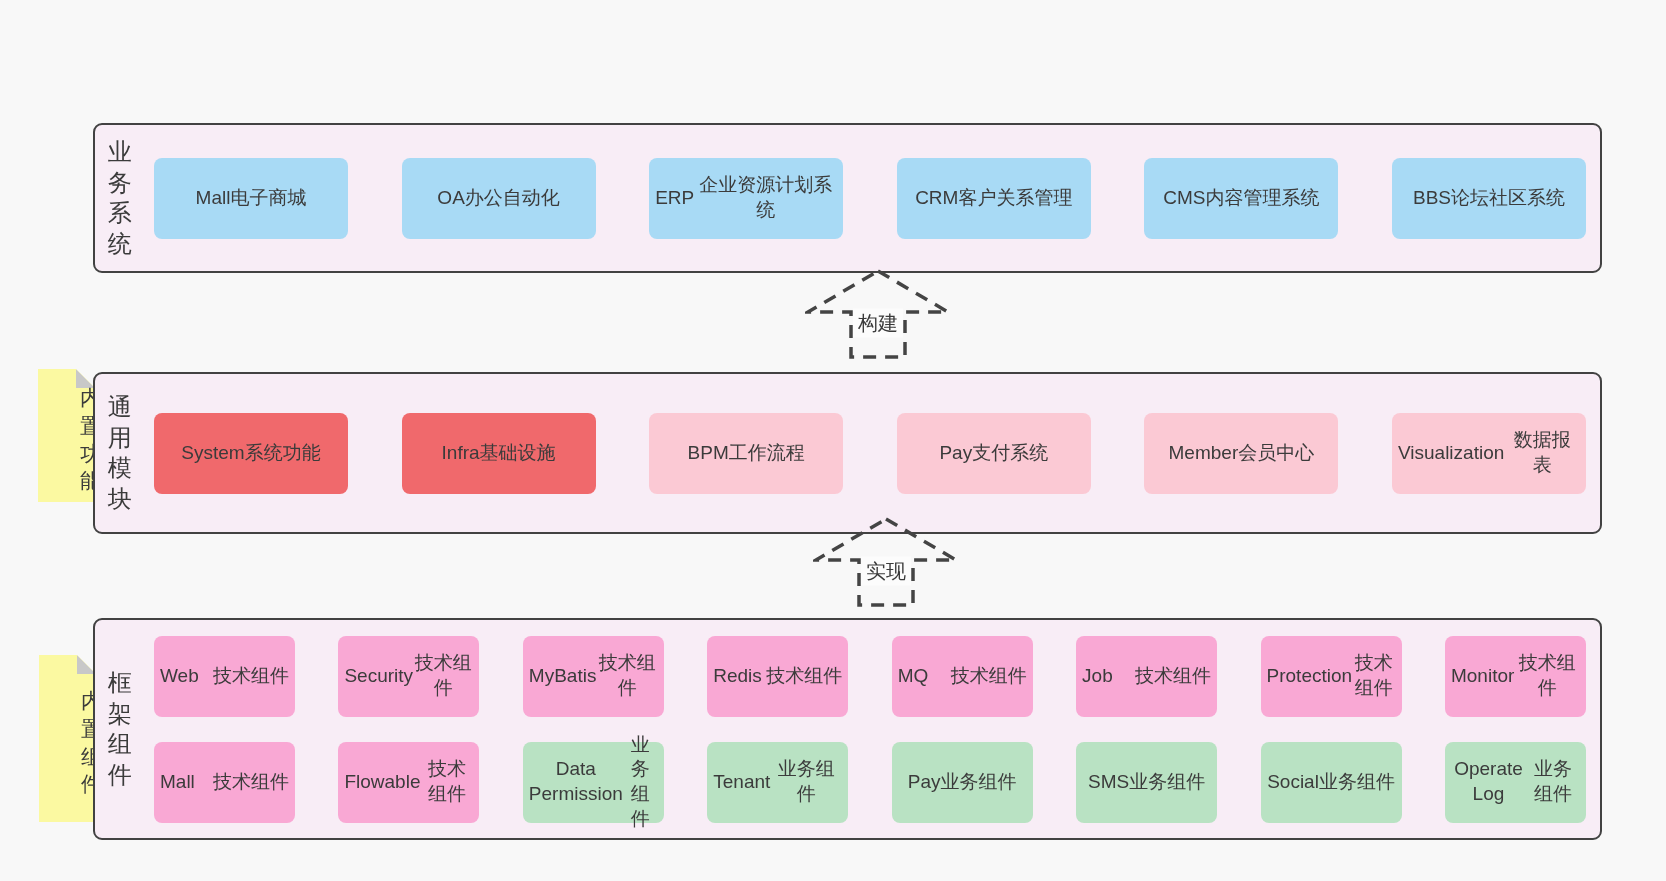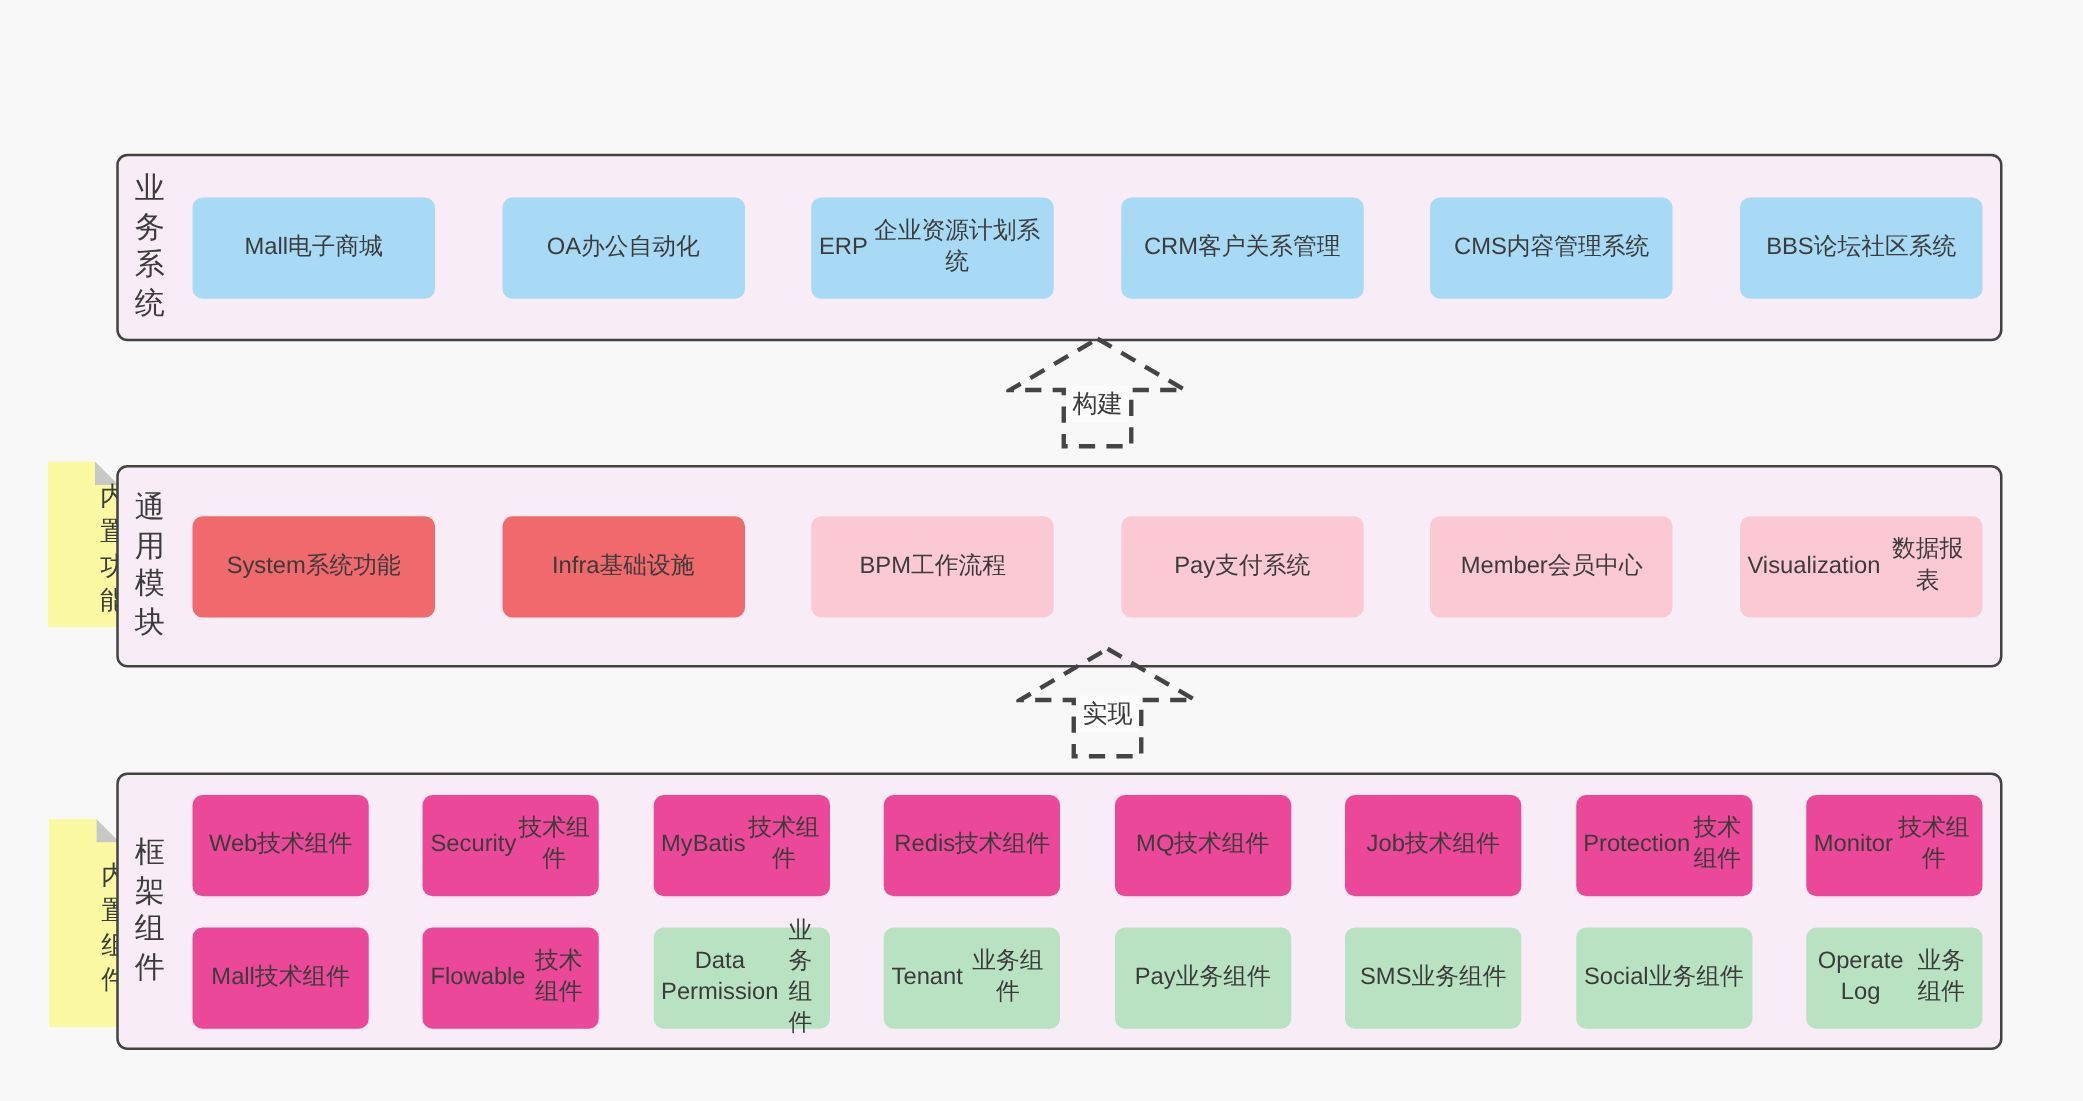--- a/index.html
+++ b/index.html
@@ -32,21 +32,21 @@
   .box-row{display:flex;justify-content:space-between;width:100%;}
   .box{
     width:194px;height:81px;border-radius:8px;box-sizing:border-box;
     display:flex;flex-direction:row;align-items:center;justify-content:center;
     text-align:center;font-size:19px;line-height:1.3;padding:2px 6px;
   }
   .layer-3 .box{width:141px;}
   .box--blue{background:#A8DAF5;}
   .box--red{background:#F0696C;}
   .box--pink{background:#FBC9D4;}
-  .box--green{background:#ec4899;}
+  .box--green{background:#f9a8d4;justify-content:space-between;}
   .box--green_light{background:#B9E2C3;}
   
   .note{
     position:absolute;width:57px;background:#FBF9A1;
     clip-path:polygon(0 0,calc(100% - 19px) 0,100% 19px,100% 100%,0 100%);
   }
   .note-1{left:38px;top:369px;height:133px;}
   .note-2{left:39px;top:655px;height:167px;}
   .note-fold{
     position:absolute;top:0;right:0;width:19px;height:19px;background:#C8C8C8;

